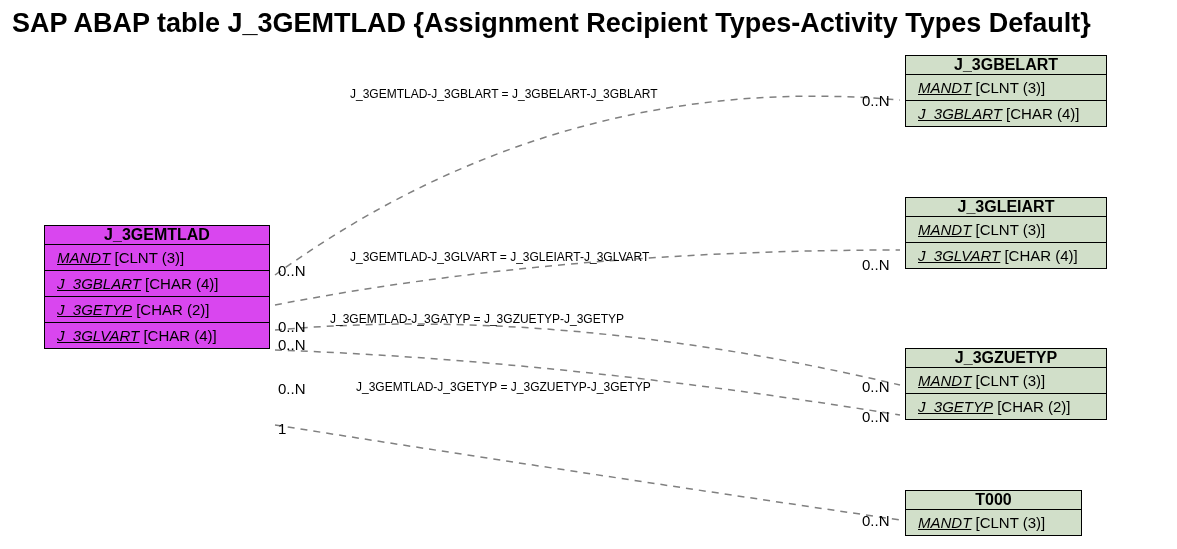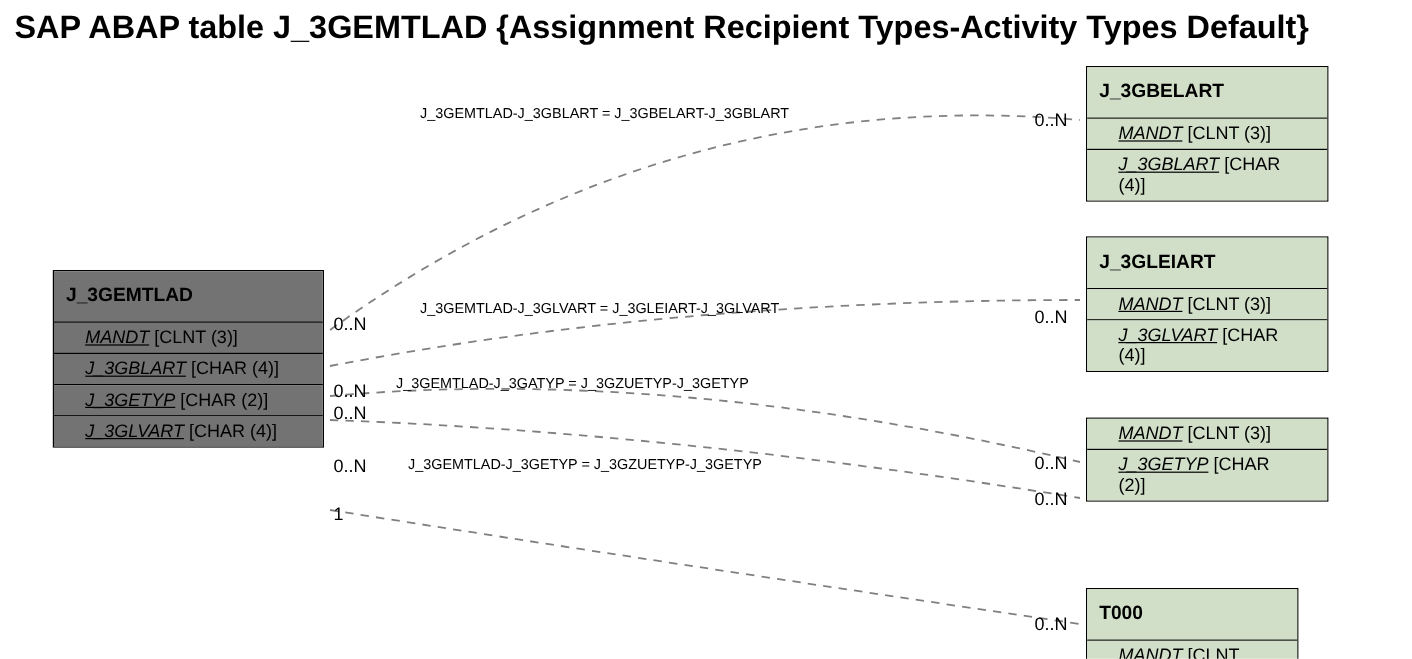--- a/index.html
+++ b/index.html
@@ -1,23 +1,23 @@
 <!DOCTYPE html>
 <html><head>
 <meta charset="utf-8">
 <style>
   html,body{margin:0;padding:0;font-family:Arial,Helvetica,sans-serif;background:#fff;color:#000}
   .canvas{position:relative;width:1177px;height:549px}
   .title{position:absolute;left:12px;top:8px;font-size:27px;font-weight:700}
   .entity{position:absolute;border:1.5px solid #000}
-  .entity .hdr{font-weight:bold;padding:12px 10px;border-bottom:1.5px solid #000;font-size:16px}
-  .entity .fld{padding:4px 26px;border-bottom:1.5px solid #000;font-size:15px}
+  .entity .hdr{font-weight:bold;text-align:center;padding:0 10px;border-bottom:1.5px solid #000;font-size:16px}
+  .entity .fld{padding:4px 12px;border-bottom:1.5px solid #000;font-size:15px}
   .entity .fld:last-child{border-bottom:none}
   .key{font-style:italic;text-decoration:underline}
-  .main .hdr,.main .fld{background:#737373}
+  .main .hdr,.main .fld{background:#d946ef}
   .ref .hdr,.ref .fld{background:#d1dfc9}
   .edge-label{position:absolute;font-size:12px;white-space:nowrap}
   .card{position:absolute;font-size:15px}
   svg.lines{position:absolute;left:0;top:0;width:1177px;height:549px;pointer-events:none}
 </style>
 </head>
 <body>
 
 <div class="canvas">
   <div class="title">SAP ABAP table J_3GEMTLAD {Assignment Recipient Types-Activity Types Default}</div>
@@ -44,33 +44,34 @@
     <div class="fld"><span class="key">J_3GBLART</span><span> [CHAR (4)]</span></div>
   </div>
 
   <div class="entity ref" style="left:905px;top:197px;width:200px">
     <div class="hdr">J_3GLEIART</div>
     <div class="fld"><span class="key">MANDT</span><span> [CLNT (3)]</span></div>
     <div class="fld"><span class="key">J_3GLVART</span><span> [CHAR (4)]</span></div>
   </div>
 
   <div class="entity ref" style="left:905px;top:348px;width:200px">
+    <div class="hdr">J_3GZUETYP</div>
     <div class="fld"><span class="key">MANDT</span><span> [CLNT (3)]</span></div>
     <div class="fld"><span class="key">J_3GETYP</span><span> [CHAR (2)]</span></div>
   </div>
 
   <div class="entity ref" style="left:905px;top:490px;width:175px">
     <div class="hdr">T000</div>
     <div class="fld"><span class="key">MANDT</span><span> [CLNT (3)]</span></div>
   </div>
 
   <div class="edge-label" style="left:350px;top:87px">J_3GEMTLAD-J_3GBLART = J_3GBELART-J_3GBLART</div>
   <div class="edge-label" style="left:350px;top:250px">J_3GEMTLAD-J_3GLVART = J_3GLEIART-J_3GLVART</div>
   <div class="edge-label" style="left:330px;top:312px">J_3GEMTLAD-J_3GATYP = J_3GZUETYP-J_3GETYP</div>
-  <div class="edge-label" style="left:340px;top:380px">J_3GEMTLAD-J_3GETYP = J_3GZUETYP-J_3GETYP</div>
+  <div class="edge-label" style="left:356px;top:380px">J_3GEMTLAD-J_3GETYP = J_3GZUETYP-J_3GETYP</div>
 
   <div class="card" style="left:278px;top:262px">0..N</div>
   <div class="card" style="left:278px;top:318px">0..N</div>
   <div class="card" style="left:278px;top:336px">0..N</div>
   <div class="card" style="left:278px;top:380px">0..N</div>
   <div class="card" style="left:278px;top:420px">1</div>
 
   <div class="card" style="left:862px;top:92px">0..N</div>
   <div class="card" style="left:862px;top:256px">0..N</div>
   <div class="card" style="left:862px;top:378px">0..N</div>

